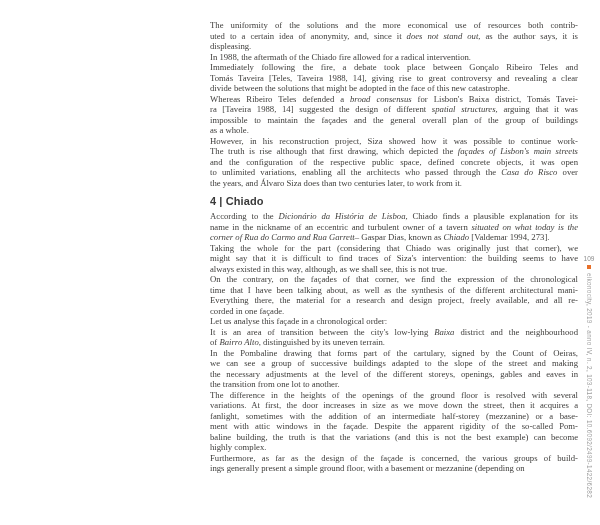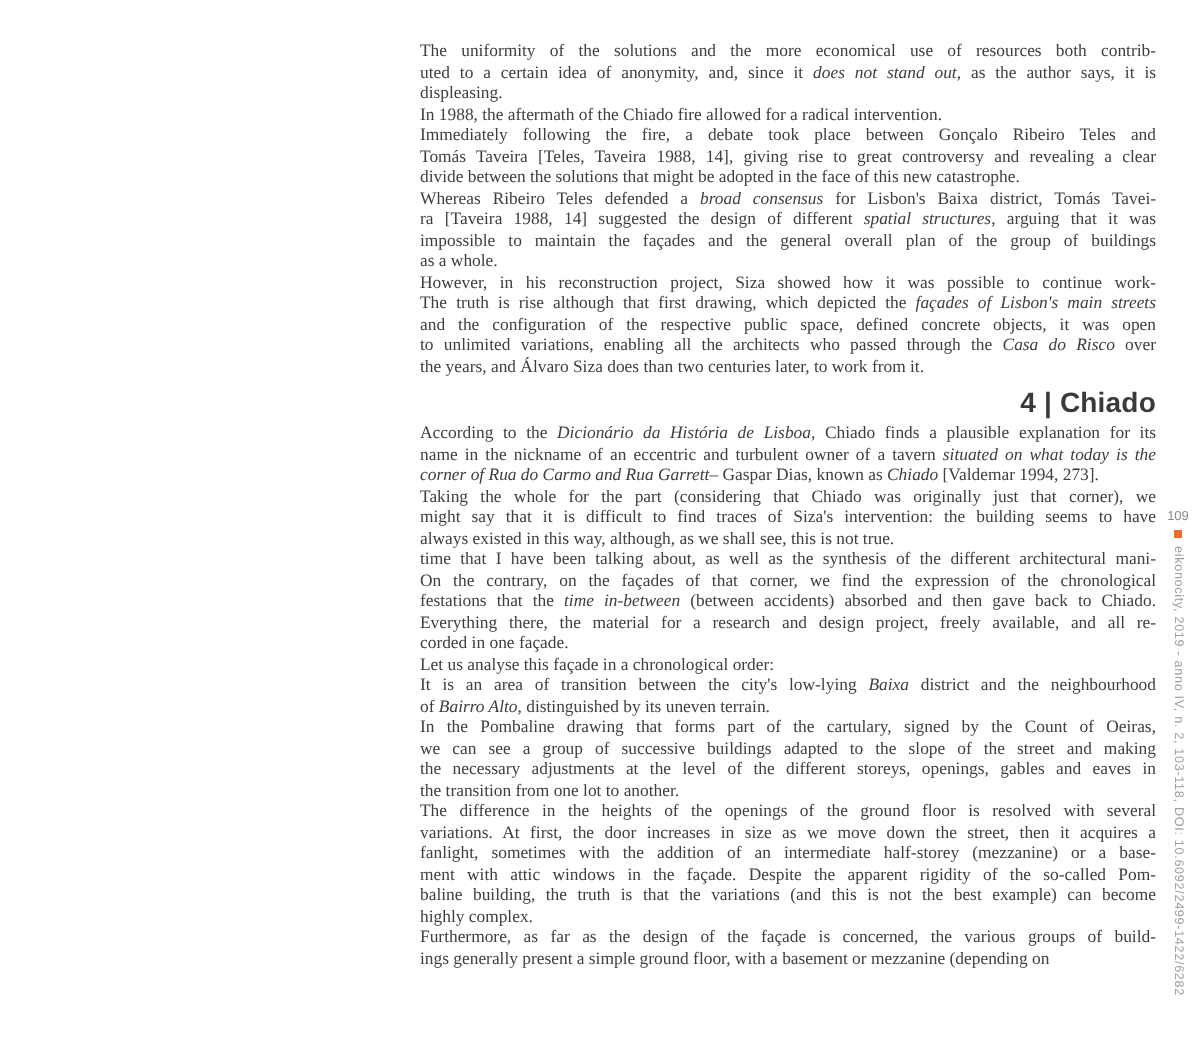--- a/index.html
+++ b/index.html
@@ -17,22 +17,22 @@
   .line{
     line-height:10.5px;height:10.5px;overflow:hidden;
     text-align:justify;text-align-last:justify;
     white-space:normal;
   }
   .line.last{text-align-last:left;}
   .it{font-style:italic;margin-top:14px;}
 
   .section-heading{
     font-family:"Liberation Sans", sans-serif;
-    font-size:14px;font-weight:700;color:#3a3a3a;
-    margin:8px 0 4px 0;line-height:11px;letter-spacing:.1px;text-align:right;
+    font-size:11px;font-weight:700;color:#3a3a3a;
+    margin:8px 0 4px 0;line-height:11px;letter-spacing:.1px;
   }
 
   .margin-strip{
     position:absolute;left:583px;top:255px;width:12px;
     display:flex;flex-direction:column;align-items:center;
   }
   .page-number{
     font-family:"Liberation Sans", sans-serif;
     font-size:6.5px;color:#8a8a8a;line-height:7px;
   }
@@ -89,23 +89,22 @@
           <div class="line"><span>According to the </span><span class="it">Dicionário da História de Lisboa</span><span>, Chiado finds a plausible explanation for its</span></div>
           <div class="line"><span>name in the nickname of an eccentric and turbulent owner of a tavern </span><span class="it">situated on what today is the</span></div>
           <div class="line last"><span class="it">corner of Rua do Carmo and Rua Garrett</span><span>– Gaspar Dias, known as </span><span class="it">Chiado</span><span> [Valdemar 1994, 273].</span></div>
         </div>
         <div class="para">
           <div class="line"><span>Taking the whole for the part (considering that Chiado was originally just that corner), we</span></div>
           <div class="line"><span>might say that it is difficult to find traces of Siza's intervention: the building seems to have</span></div>
           <div class="line last"><span>always existed in this way, although, as we shall see, this is not true.</span></div>
         </div>
         <div class="para">
+          <div class="line"><span>On the contrary, on the façades of that corner, we find the expression of the chronological</span></div>
           <div class="line"><span>time that I have been talking about, as well as the synthesis of the different architectural mani-</span></div>
-          <div class="line"><span>On the contrary, on the façades of that corner, we find the expression of the chronological</span></div>
-          <div class="line"><span>festations that the </span><span class="it">time in-between</span><span> (between accidents) absorbed and then gave back to Chiado.</span></div>
           <div class="line"><span>Everything there, the material for a research and design project, freely available, and all re-</span></div>
           <div class="line last"><span>corded in one façade.</span></div>
         </div>
         <div class="para">
           <div class="line last"><span>Let us analyse this façade in a chronological order:</span></div>
         </div>
         <div class="para">
           <div class="line"><span>It is an area of transition between the city's low-lying </span><span class="it">Baixa</span><span> district and the neighbourhood</span></div>
           <div class="line last"><span>of </span><span class="it">Bairro Alto</span><span>, distinguished by its uneven terrain.</span></div>
         </div>

